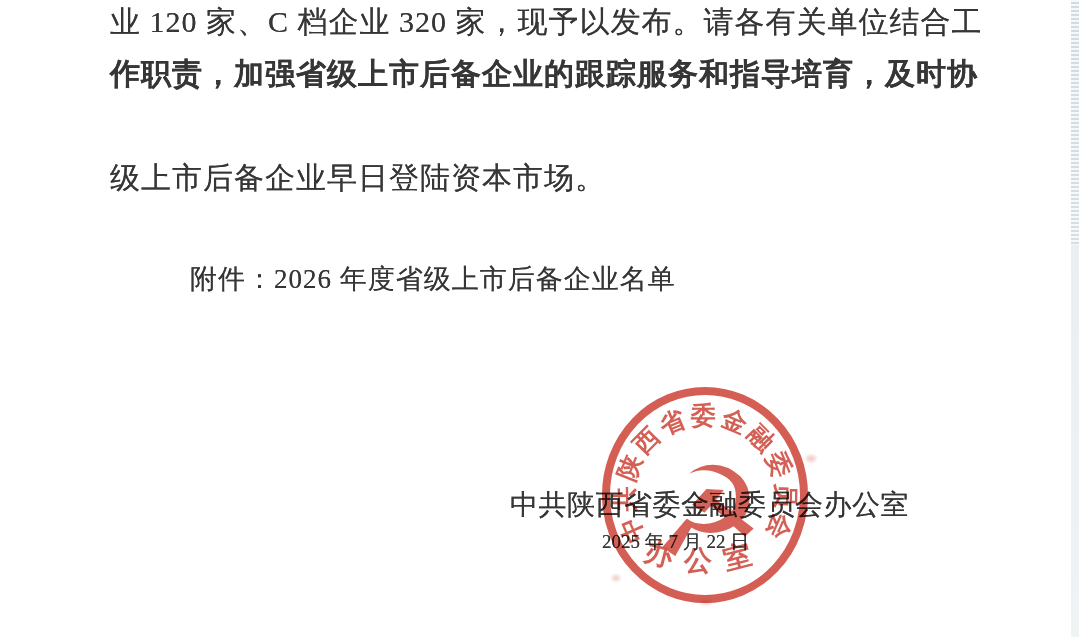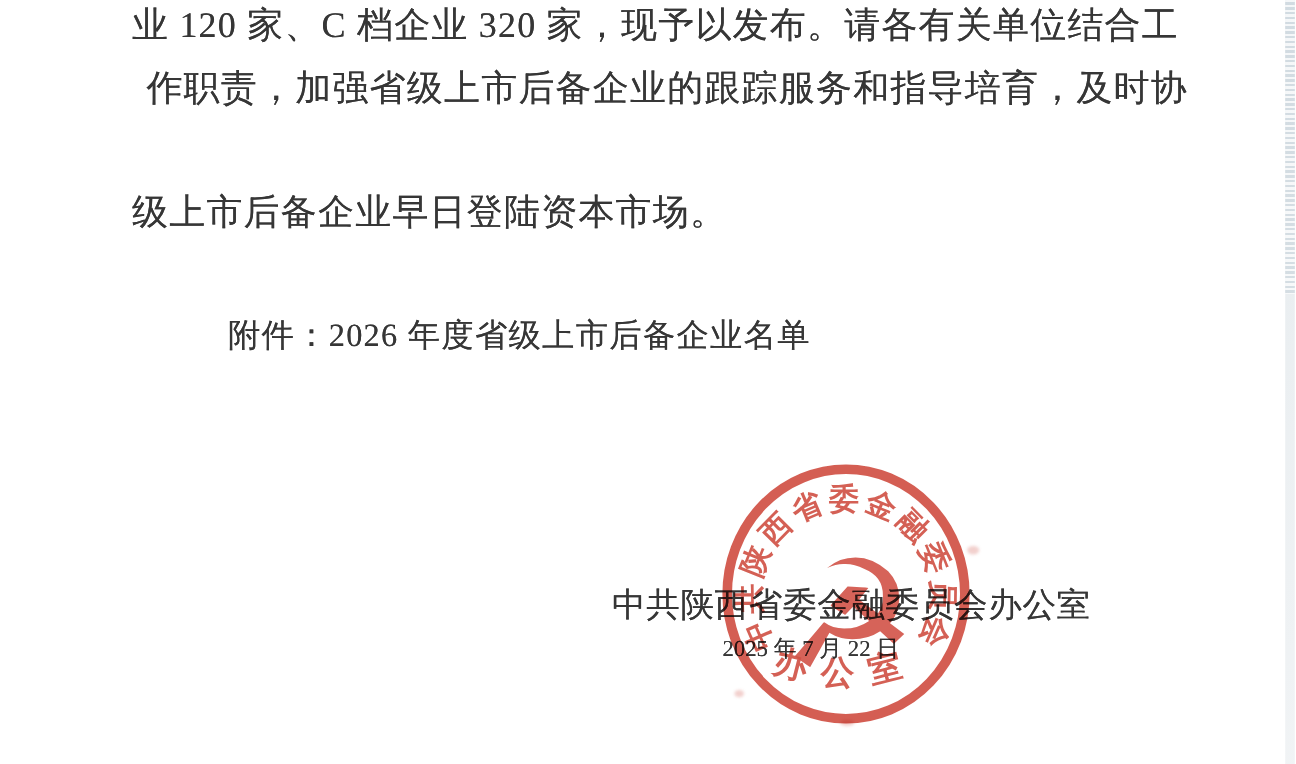--- a/index.html
+++ b/index.html
@@ -18,21 +18,21 @@
   .doc-line {
     position: absolute;
     white-space: nowrap;
     color: #363636;
     font-size: 30px;
     line-height: 1;
     letter-spacing: 1px;
     text-shadow: 0 0 0.4px #555; 
   }
   .line-1 { left: 110px; top: 7px;   }
-  .line-2 { left: 122px; top: 59px;  }
+  .line-2 { left: 110px; top: 59px; font-weight: bold;  }
   .line-3 { left: 110px; top: 111px; }
   .line-4 { left: 110px; top: 163px; text-align: center; }
   .attachment-line {
     left: 190px; top: 266px;
     font-size: 27px;
   }
   .signature-line {
     left: 510px; top: 491px;
     font-size: 28px;
     letter-spacing: 0.5px;

